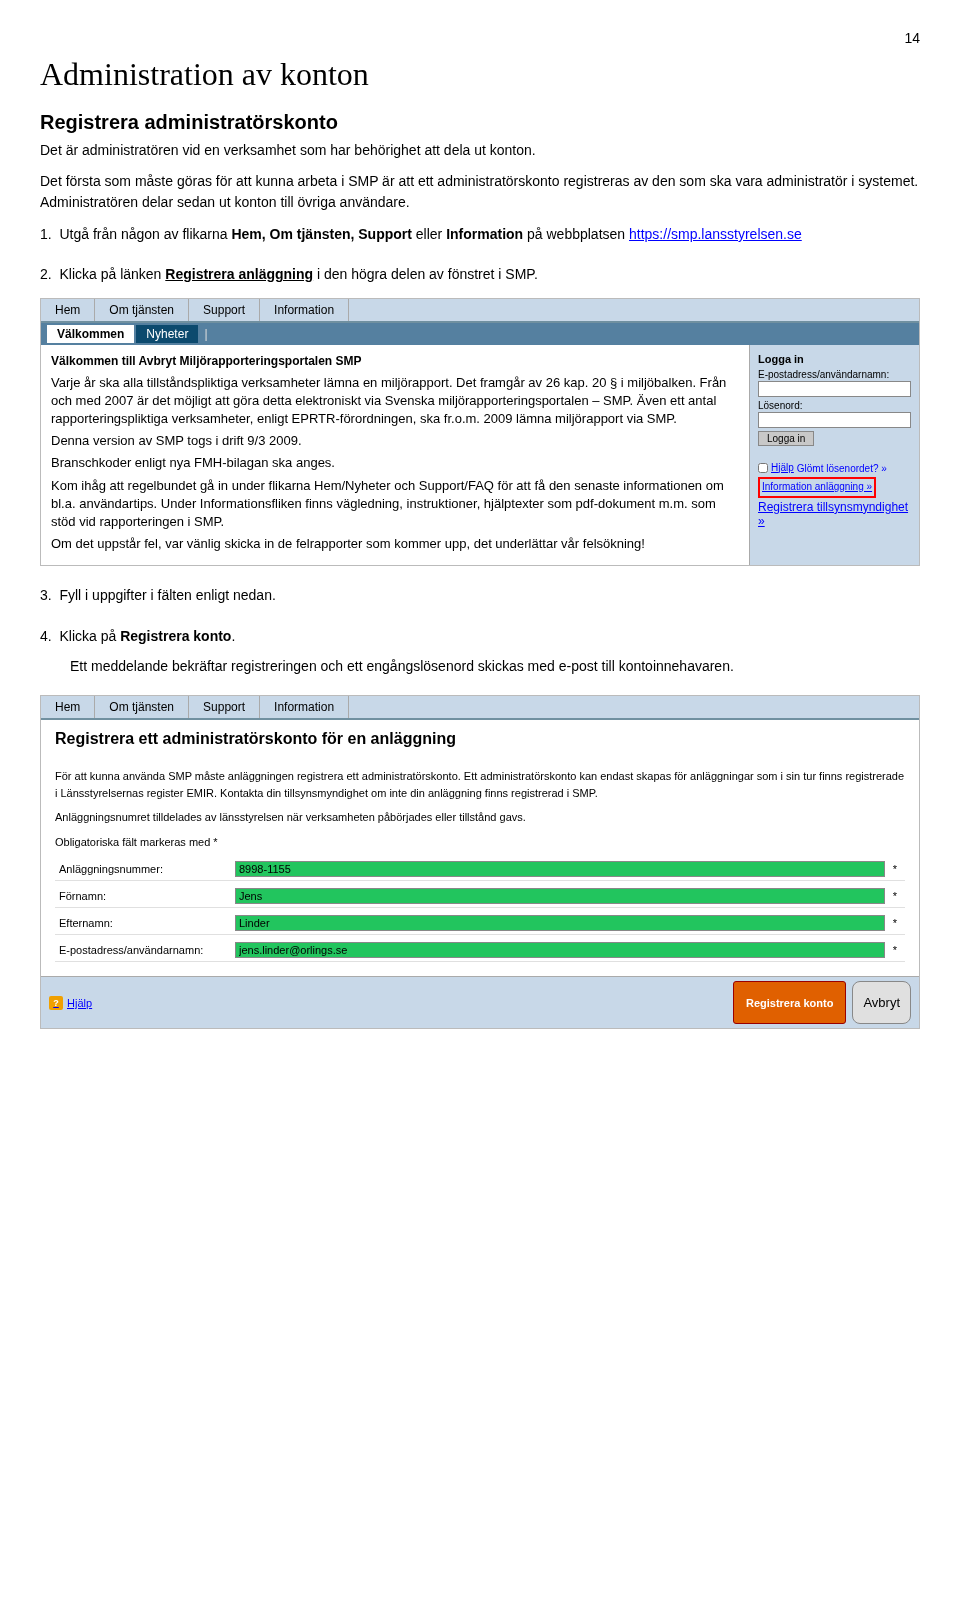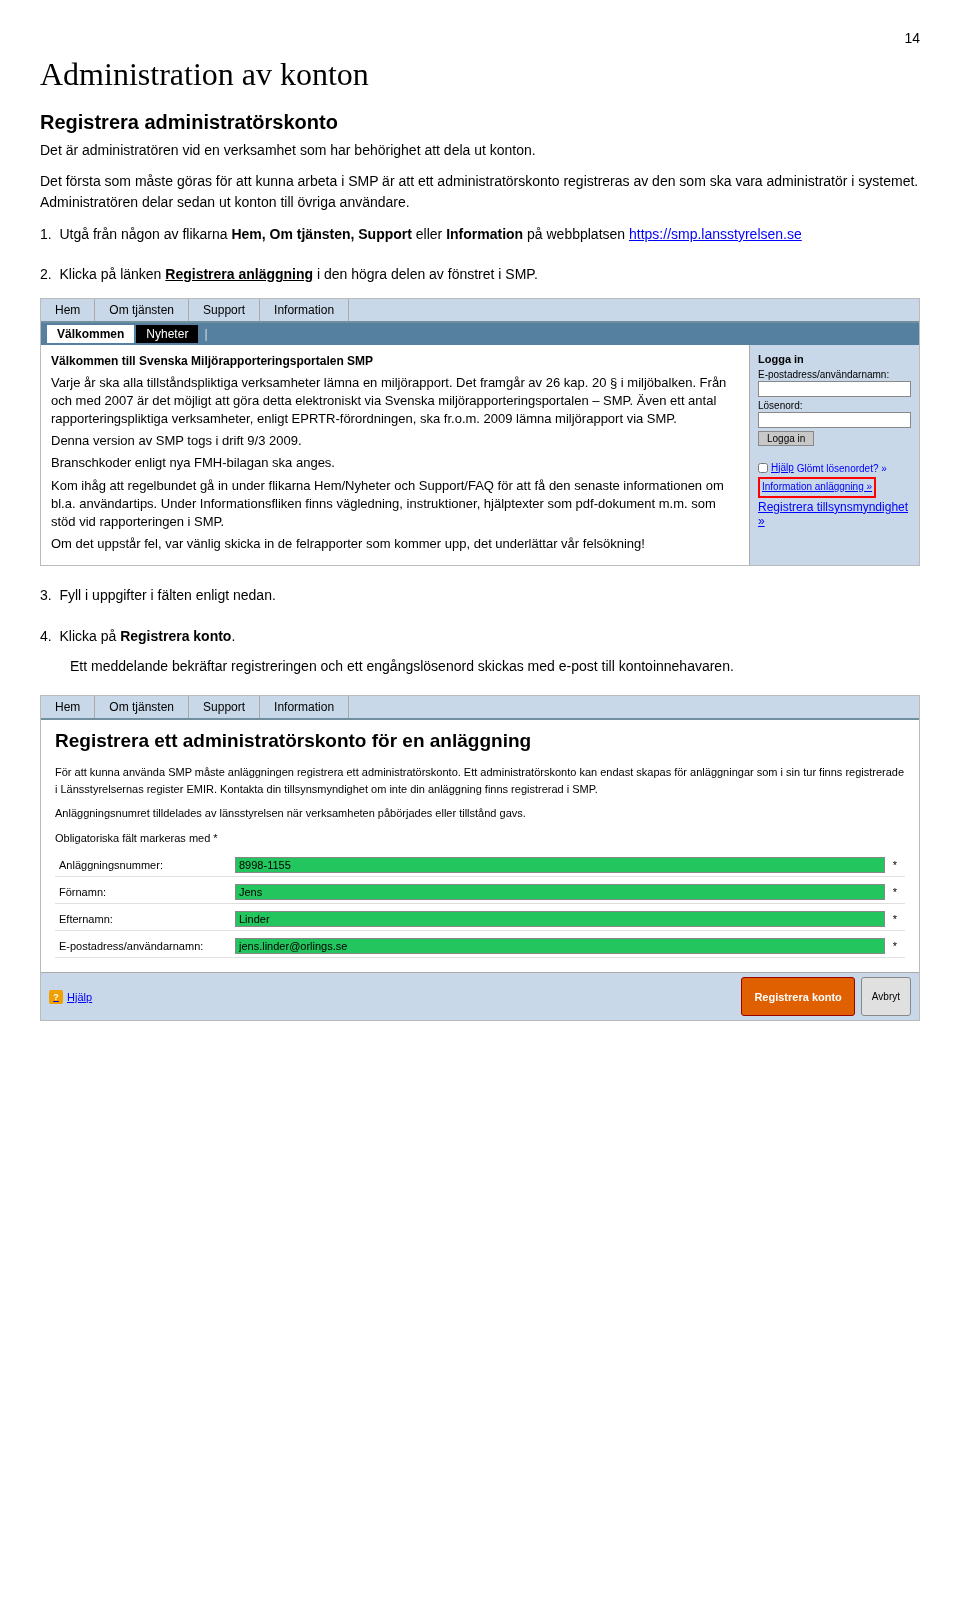--- a/index.html
+++ b/index.html
@@ -68,21 +68,21 @@
     .smp-sub-nav {
       background: #5580a0;
       display: flex;
       padding: 2px 6px;
       gap: 2px;
     }
     .smp-sub-nav-item {
       padding: 2px 10px;
       font-size: 12px;
       color: #fff;
-      background: #000000;
+      background: #0c4a6e;
       border: none;
     }
     .smp-sub-nav-item.active {
       background: #fff;
       color: #000;
       font-weight: bold;
     }
     .smp-body {
       display: flex;
       min-height: 220px;
@@ -169,23 +169,23 @@
       font-size: 12px;
       color: #000;
       border-right: 1px solid #aaa;
     }
     .reg-form-body {
       padding: 10px 14px;
       font-size: 12px;
       background: #fff;
     }
     .reg-form-body h3 {
-      font-size: 19px;
-      font-weight: bold;
-      margin-bottom: 12px;
+      font-size: 16px;
+      font-weight: bold;
+      margin-bottom: 20px;
     }
     .reg-form-body p {
       font-size: 11px;
       line-height: 1.5;
       margin-bottom: 8px;
     }
     .required-note {
       font-size: 11px;
       margin-bottom: 8px;
     }
@@ -261,23 +261,23 @@
       border-radius: 3px;
       padding: 3px 12px;
       font-size: 11px;
       font-weight: bold;
       cursor: pointer;
     }
     .avbryt-btn {
       background: #e0e0e0;
       color: #000;
       border: 1px solid #888;
-      border-radius: 3px;
+      border-radius: 8px;
       padding: 13px 10px;
-      font-size: 10px;
+      font-size: 13px;
       cursor: pointer;
     }
   </style>
 </head>
 <body>
 
 <div class="page-number">14</div>
 
 <h1>Administration av konton</h1>
 
@@ -308,21 +308,21 @@
 
     <div class="smp-sub-nav">
       <div class="smp-sub-nav-item active">Välkommen</div>
       <div class="smp-sub-nav-item">Nyheter</div>
       <div style="color:#ddd;font-size:12px;padding:2px 4px;">|</div>
     </div>
 
     <div class="smp-body">
 
       <div class="smp-main">
-        <h3>Välkommen till Svenska Miljörapporteringsportalen SMP</h3>
+        <h3>Välkommen till Avbryt Miljörapporteringsportalen SMP</h3>
         <p>Varje år ska alla tillståndspliktiga verksamheter lämna en miljörapport. Det framgår av 26 kap. 20 § i miljöbalken. Från och med 2007 är det möjligt att göra detta elektroniskt via Svenska miljörapporteringsportalen – SMP. Även ett antal rapporteringspliktiga verksamheter, enligt EPRTR-förordningen, ska fr.o.m. 2009 lämna miljörapport via SMP.</p>
         <p>Denna version av SMP togs i drift 9/3 2009.</p>
         <p>Branschkoder enligt nya FMH-bilagan ska anges.</p>
         <p>Kom ihåg att regelbundet gå in under flikarna Hem/Nyheter och Support/FAQ för att få den senaste informationen om bl.a. användartips. Under Informationsfliken finns vägledning, instruktioner, hjälptexter som pdf-dokument m.m. som stöd vid rapporteringen i SMP.</p>
         <p>Om det uppstår fel, var vänlig skicka in de felrapporter som kommer upp, det underlättar vår felsökning!</p>
       </div>
 
       <div class="smp-sidebar">
         <h4>Logga in</h4>
         <label>E-postadress/användarnamn:</label>

